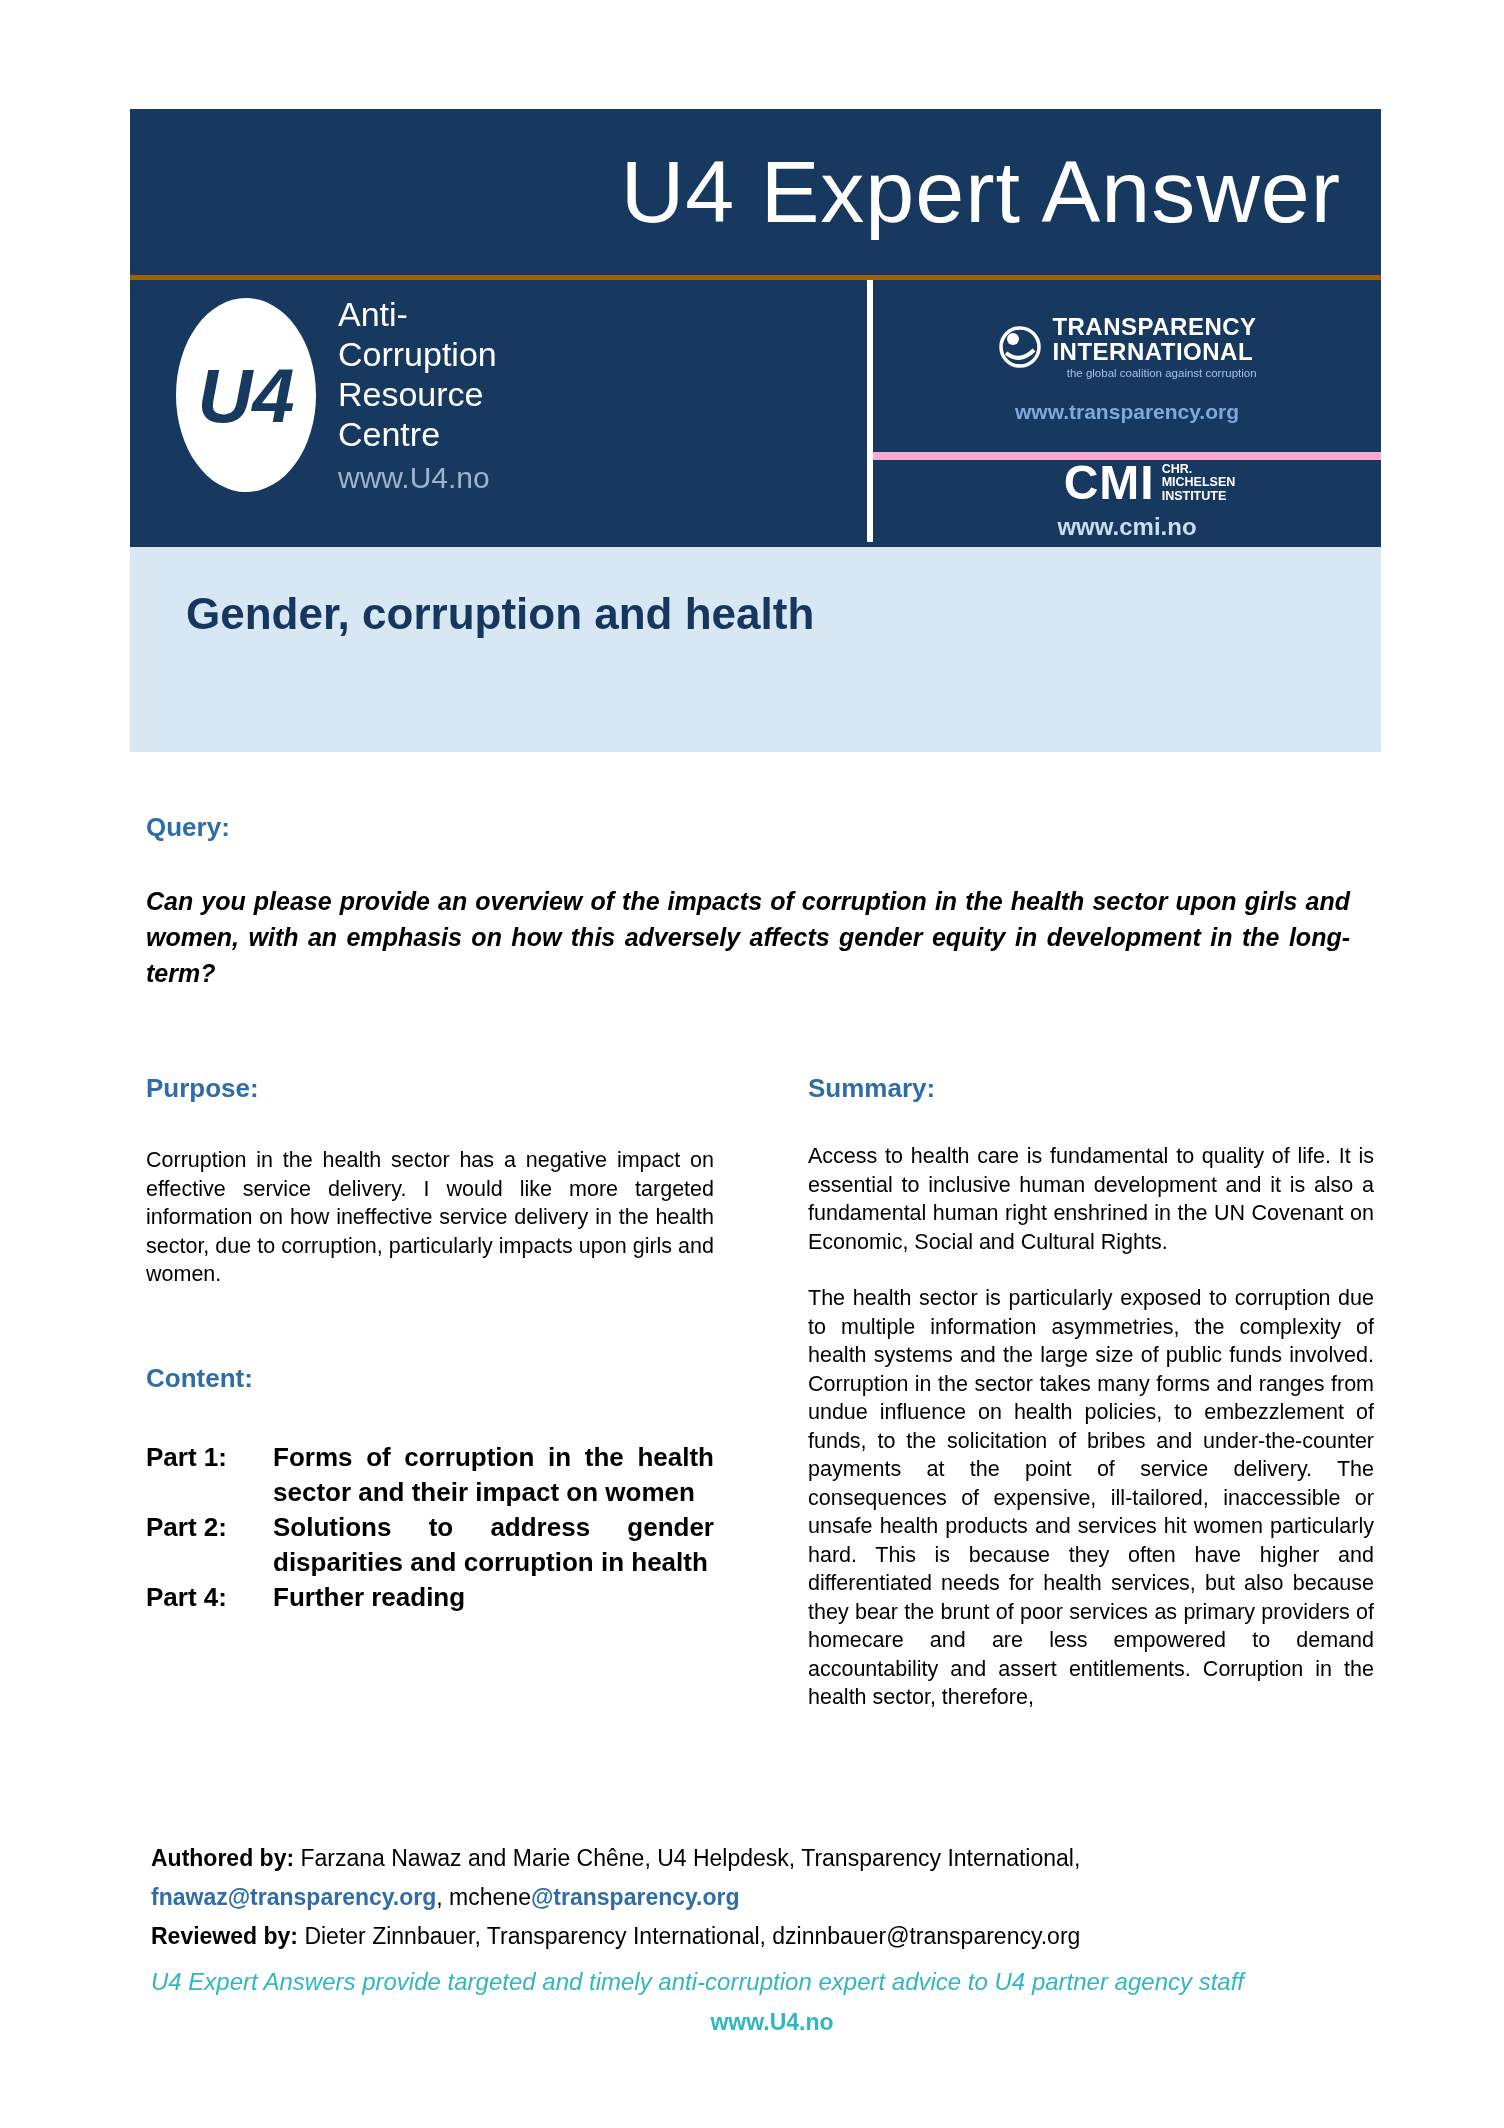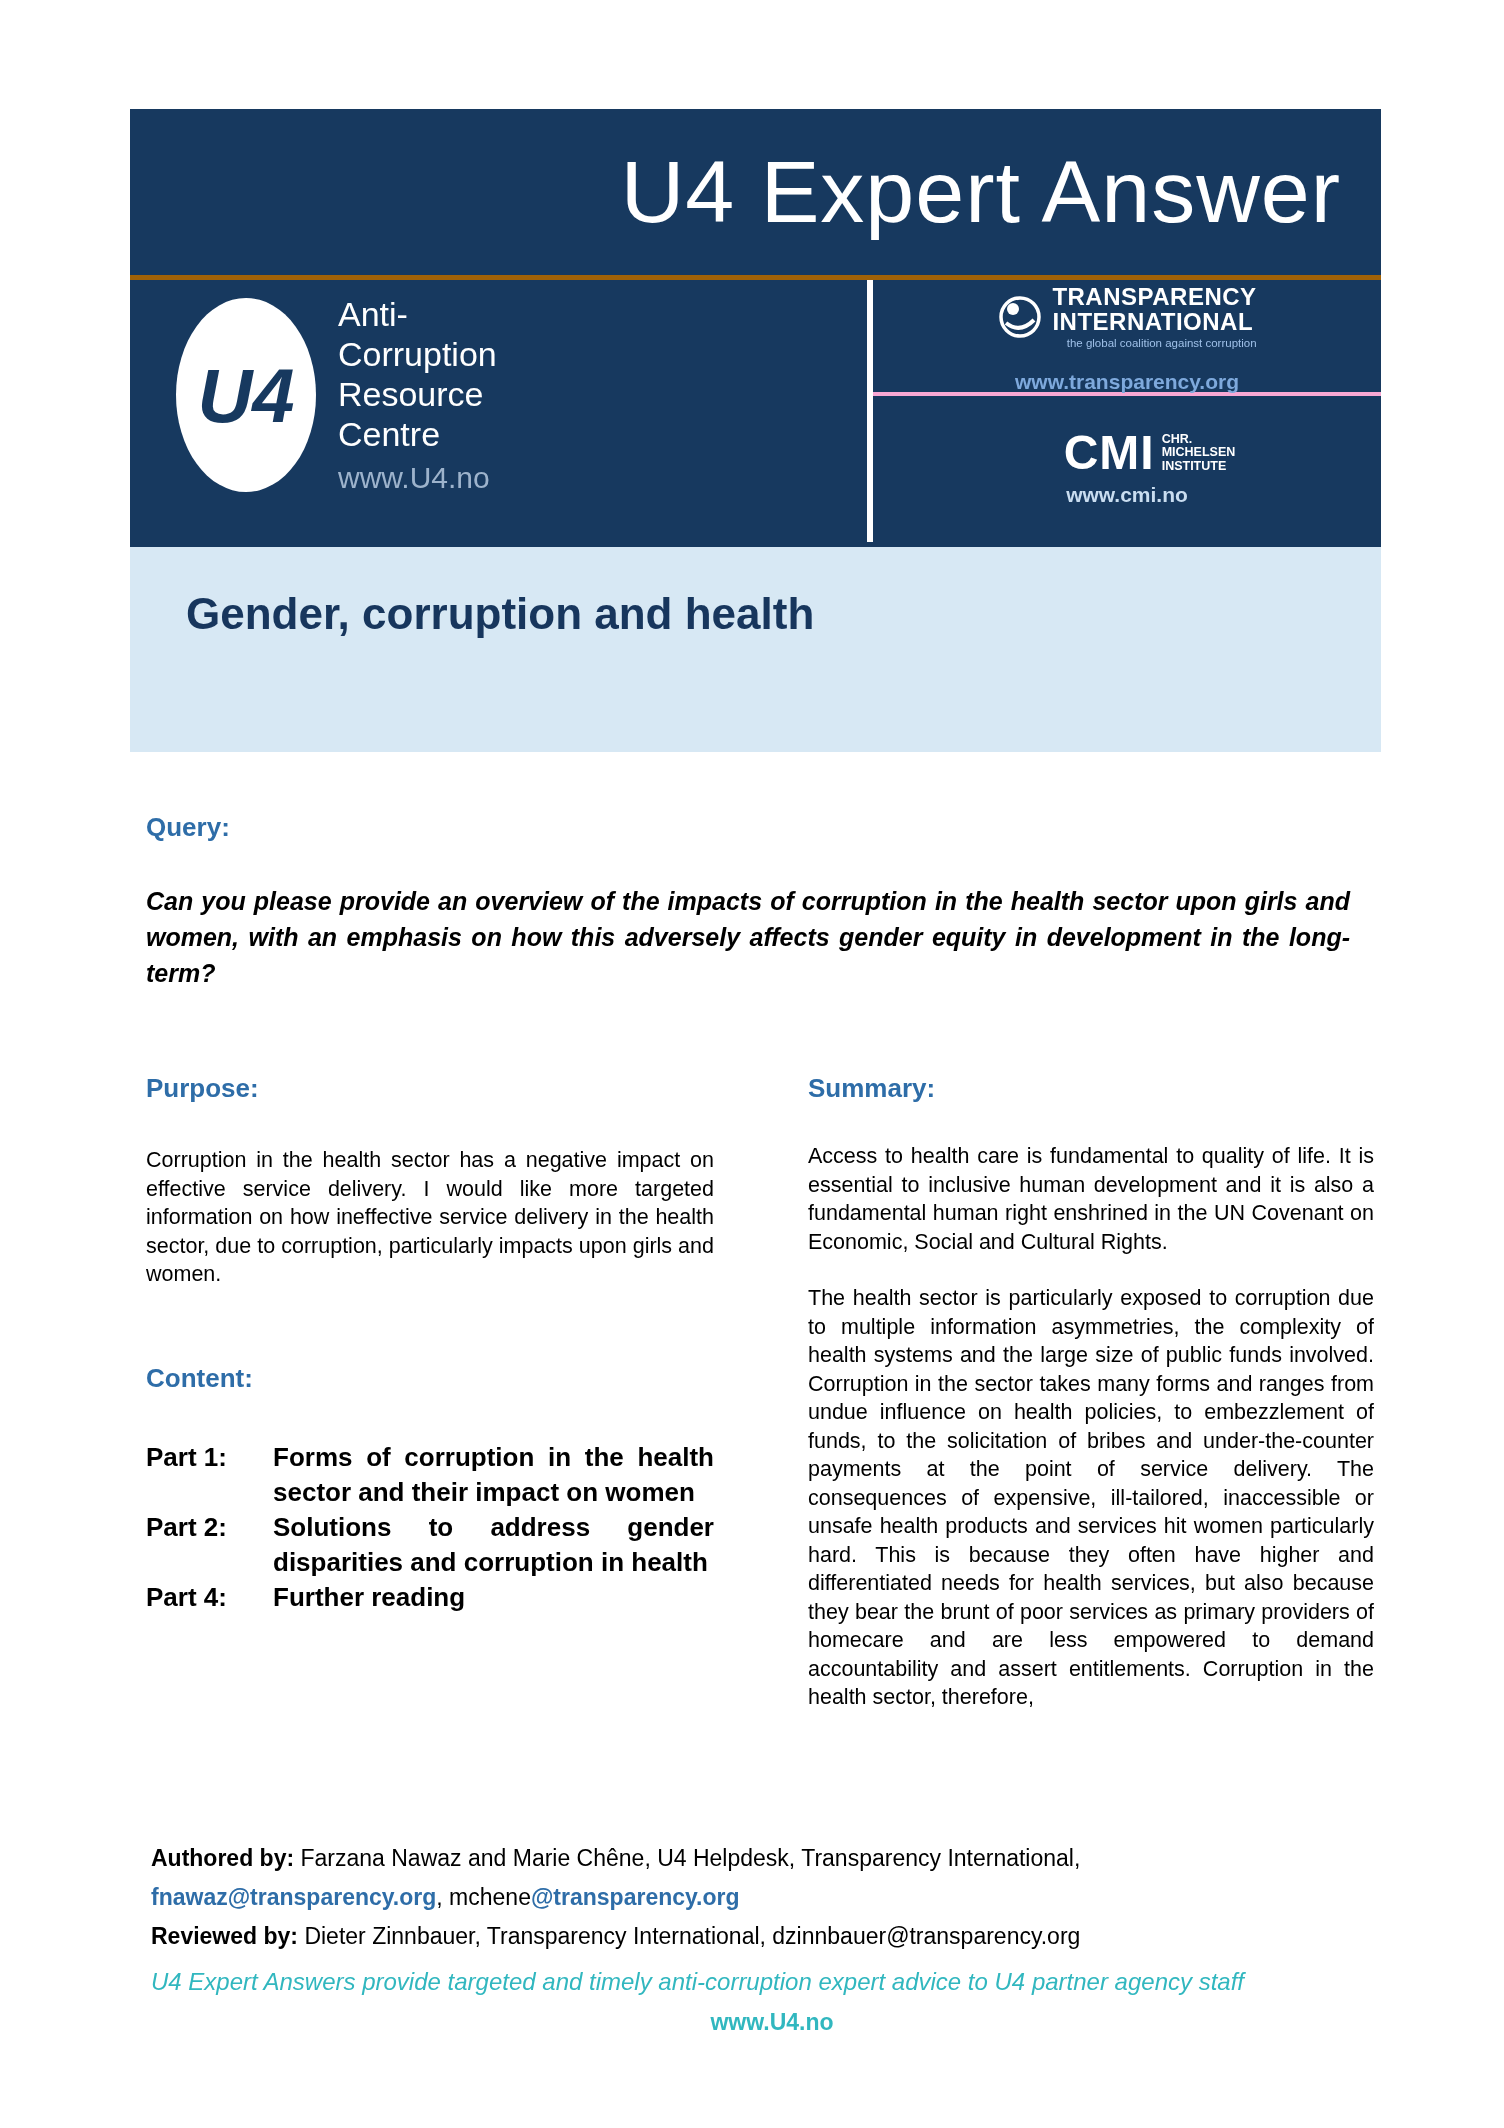--- a/index.html
+++ b/index.html
@@ -54,22 +54,22 @@
     font-style: italic;
   }
   .u4-text { position: absolute; left: 208px; top: 14px; }
   .u4-line { display: block; color: #fff; font-size: 34px; line-height: 40px; }
   .u4-url { display: block; color: #9db3cc; font-size: 30px; line-height: 40px; margin-top: 4px; }
 
   .header-divider { width: 6px; background: #fff; }
 
   .header-right { flex: 1; display: flex; flex-direction: column; }
   .ti-section {
-    height: 116px;
-    border-bottom: 4px solid #f9a8d4;
+    height: 180px;
+    border-bottom: 8px solid #f9a8d4;
     display: flex; flex-direction: column;
     align-items: center; justify-content: center;
     gap: 21px;
     padding-top: 6px;
   }
   .ti-row { display: flex; align-items: center; gap: 9px; }
   .ti-name { display: flex; flex-direction: column; }
   .ti-name-line { font-size: 24px; font-weight: bold; color: #fff; line-height: 25px; letter-spacing: 0.5px; }
   .ti-tagline { font-size: 11.5px; color: #9fc0e8; text-align: right; margin-top: 3px; }
   .ti-url { color: #7ea9dc; font-weight: bold; font-size: 21px; }
@@ -77,21 +77,21 @@
   .cmi-section {
     flex: 1;
     display: flex; flex-direction: column;
     align-items: center; justify-content: center;
     gap: 8px;
   }
   .cmi-row { display: flex; align-items: center; }
   .cmi-name { font-size: 48px; font-weight: bold; color: #fff; line-height: 44px; letter-spacing: 1px; margin-left: 45px; }
   .cmi-inst { display: flex; flex-direction: column; margin-left: 7px; }
   .cmi-inst span { font-size: 12.5px; font-weight: bold; color: #fff; line-height: 13.5px; }
-  .cmi-url { color: #c9ddf0; font-weight: bold; font-size: 21px; }
+  .cmi-url { color: #c9ddf0; font-weight: bold; font-size: 24px; }
 
   
   .title-band {
     position: absolute;
     left: 130px; top: 547px;
     width: 1251px; height: 205px;
     background: var(--band, #d7e8f4);
   }
   .title-band h1 {
     padding: 42px 0 0 56px;

